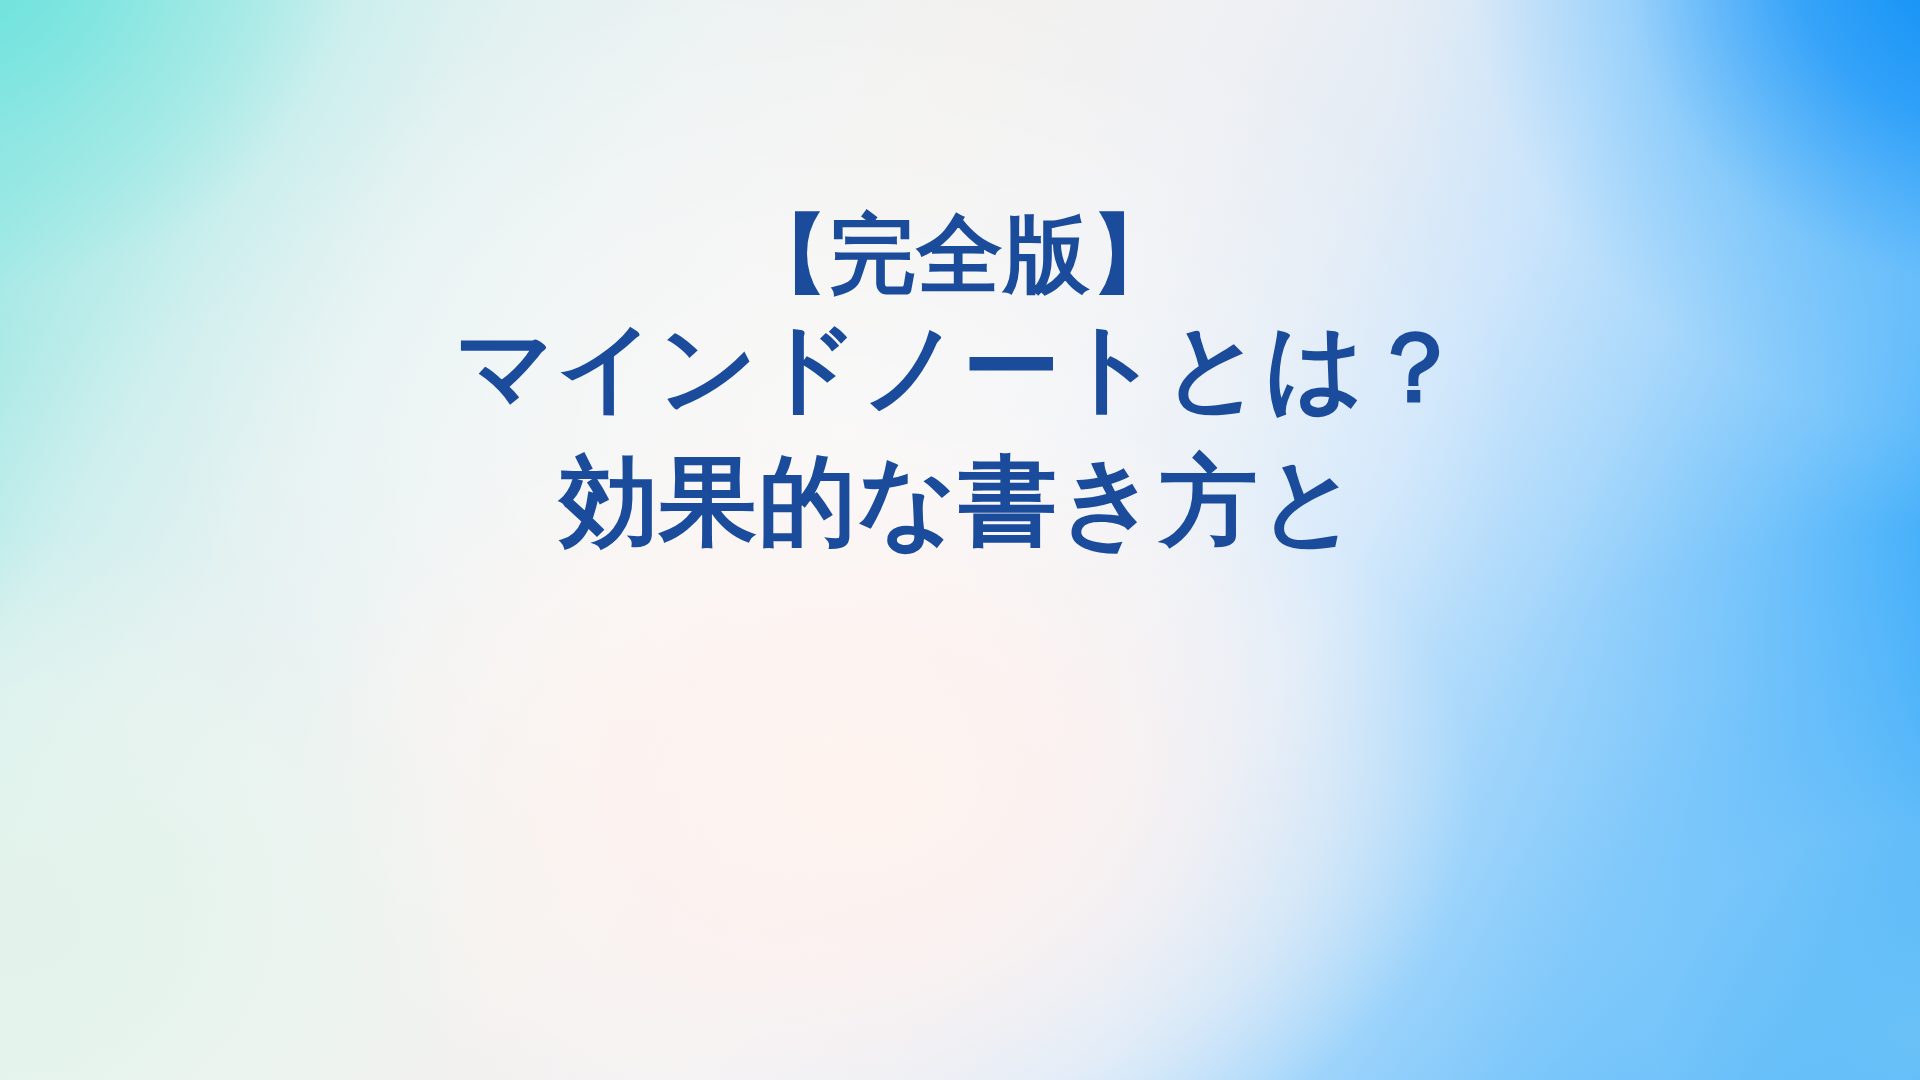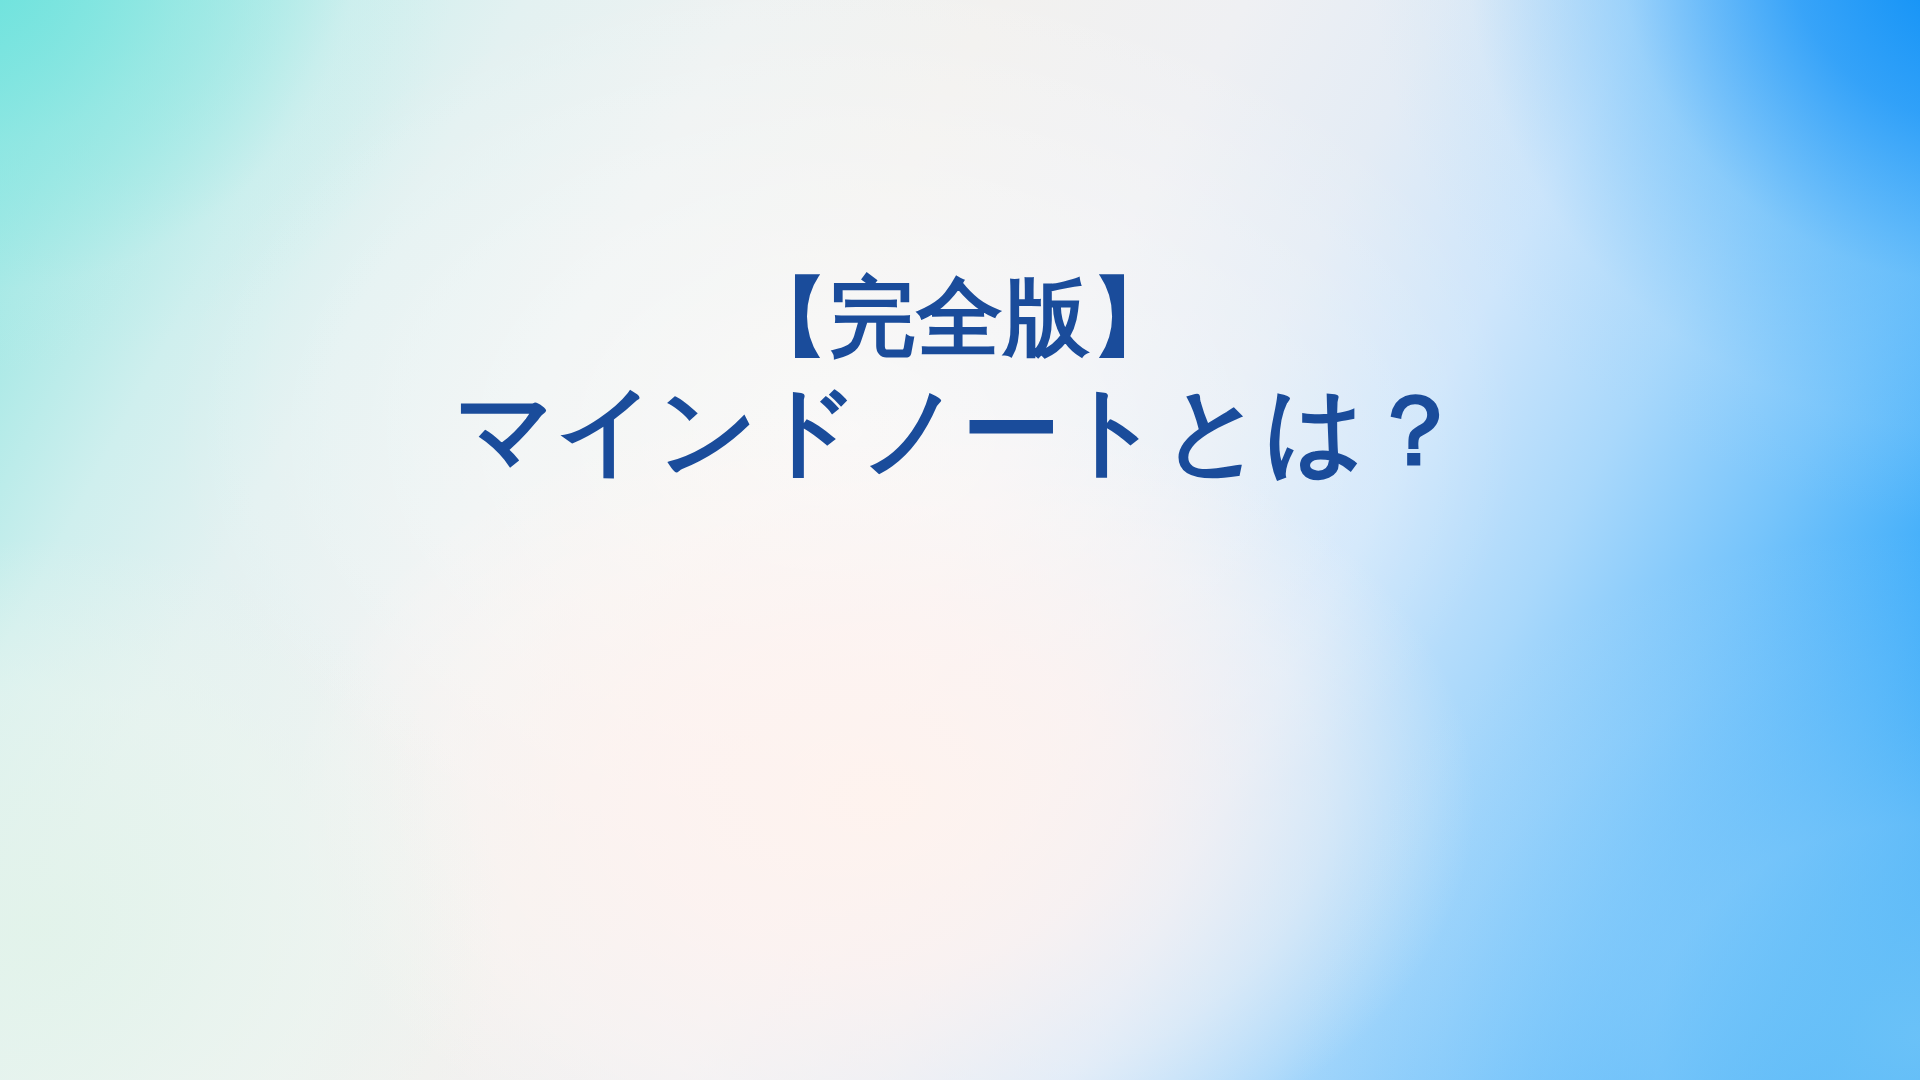--- a/index.html
+++ b/index.html
@@ -149,15 +149,16 @@
   <div class="bg-layer bg-haze"></div>
   <div class="bg-layer bg-warm"></div>
   <div class="bg-layer bg-green"></div>
   <div class="bg-layer bg-cyan"></div>
   <div class="bg-layer bg-blue-low"></div>
   <div class="bg-layer bg-blue"></div>
 
   <div class="title-block">
     <div class="title-line line-1" style="color: rgb(26, 76, 155);">【完全版】</div>
     <div class="title-line line-2" style="color: rgb(26, 76, 155); font-family: Liberation Mono, monospace;">マインドノートとは？</div>
+    <div class="title-line line-3" style="color: rgb(26, 76, 155);">効果的な書き方と</div>
   </div>
 
 </div>
 
 </body></html>

